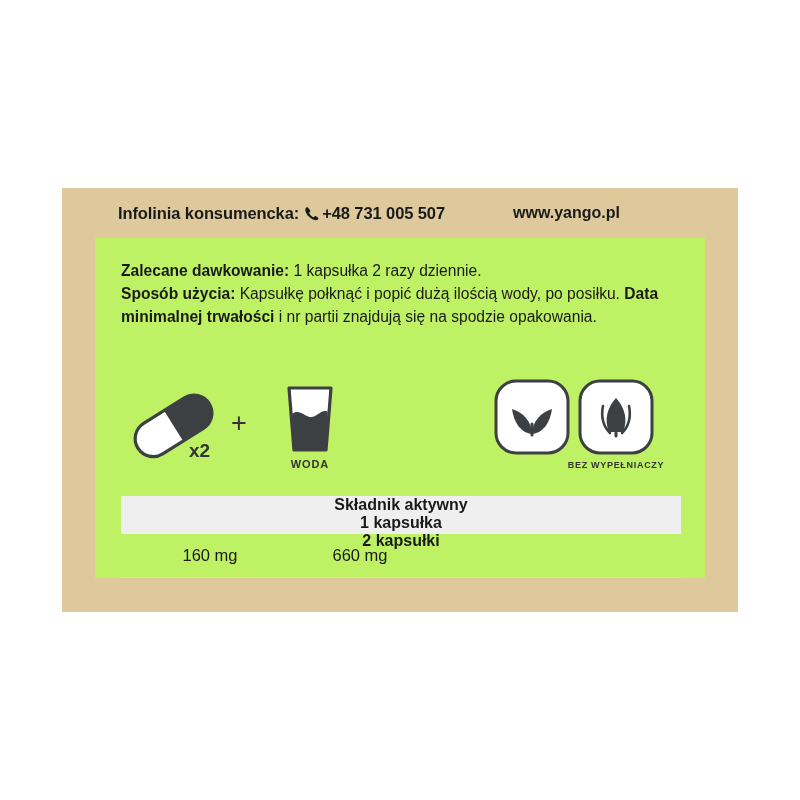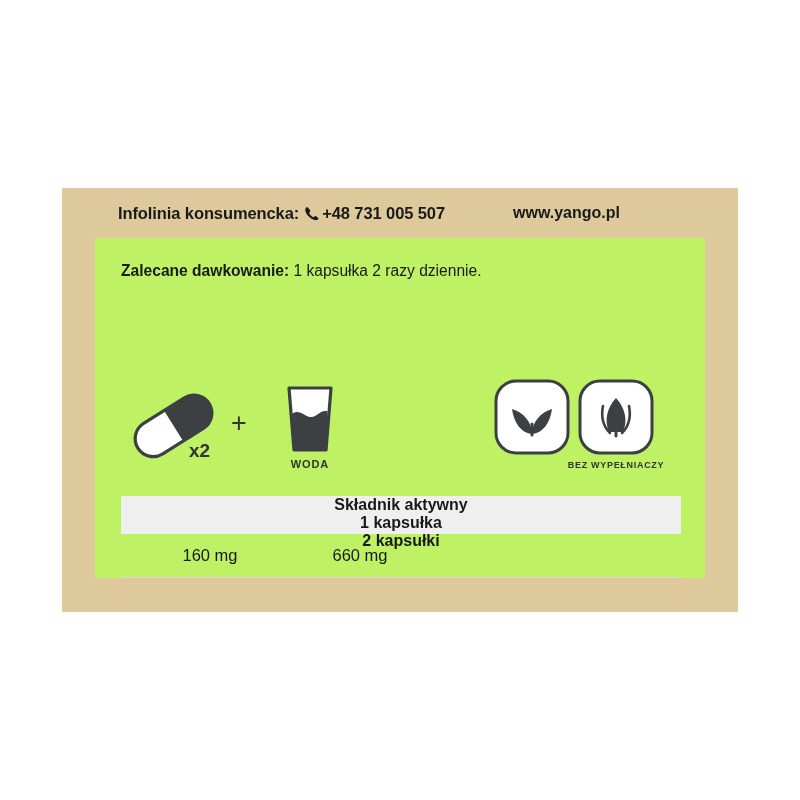--- a/index.html
+++ b/index.html
@@ -208,20 +208,23 @@
       </div>
       <div class="website">www.yango.pl</div>
     </div>
 
     <div class="inner-card">
 
       <div class="instructions">
         <div>
           <b>Zalecane dawkowanie:</b><span> 1 kapsułka 2 razy dziennie.</span>
         </div>
+        <div>
+          <b>Sposób użycia:</b><span> Kapsułkę połknąć i popić dużą ilością wody, po posiłku. </span><b>Data minimalnej trwałości</b><span> i nr partii znajdują się na spodzie opakowania.</span>
+        </div>
       </div>
 
       <div class="picto-row">
 
         <div class="capsule-group">
           <svg width="104" height="86" viewBox="0 0 104 86" aria-hidden="true">
             <g transform="rotate(-32 52 43)">
               <rect x="10" y="26" width="84" height="36" rx="18" ry="18" fill="#ffffff" stroke="#3c4043" stroke-width="3.2"></rect>
               <path d="M52 26 H76 a18 18 0 0 1 0 36 H52 Z" fill="#3c4043"></path>
             </g>

